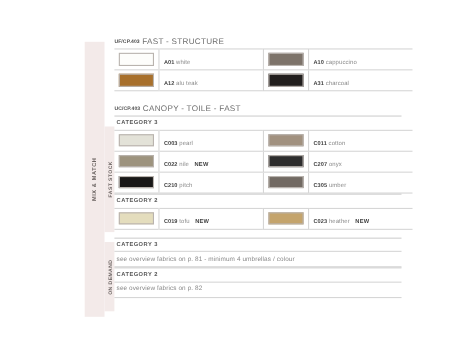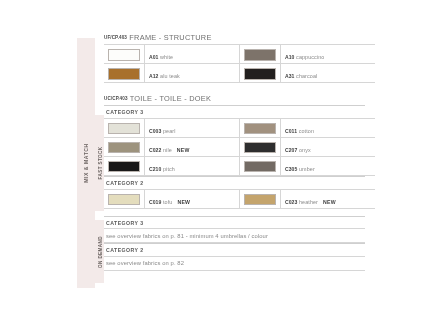--- a/index.html
+++ b/index.html
@@ -178,21 +178,21 @@
     <span class="vlabel">FAST STOCK</span>
   </div>
   <div class="vband" id="band-ondemand" style="background: rgb(243, 234, 233);">
     <span class="vlabel">ON DEMAND</span>
   </div>
 
   <div class="content">
 
     <div class="sec-head">
       <span class="code">UF/CP.403</span>
-      <span>FRAME - STRUCTURE</span>
+      <span>FAST - STRUCTURE</span>
     </div>
 
     <table class="swatch-table">
       <tbody>
         <tr>
           <td class="sw-cell">
             <span class="chip" style="background: rgb(253, 253, 251);"></span>
           </td>
           <td class="lb-cell">
             <span class="lbl"><span class="code">A01</span> <span>white</span><span class="new"></span></span>
@@ -218,21 +218,21 @@
             <span class="lbl"><span class="code">A31</span> <span>charcoal</span><span class="new"></span></span>
           </td>
         </tr>
       </tbody>
     </table>
 
     <div class="gap-md"></div>
 
     <div class="sec-head">
       <span class="code">UC/CP.403</span>
-      <span>TOILE - TOILE - DOEK</span>
+      <span>CANOPY - TOILE - FAST</span>
     </div>
 
     <div class="cat-head">CATEGORY 3</div>
 
     <table class="swatch-table">
       <tbody>
         <tr>
           <td class="sw-cell">
             <span class="chip" style="background: rgb(227, 226, 216);"></span>
           </td>

